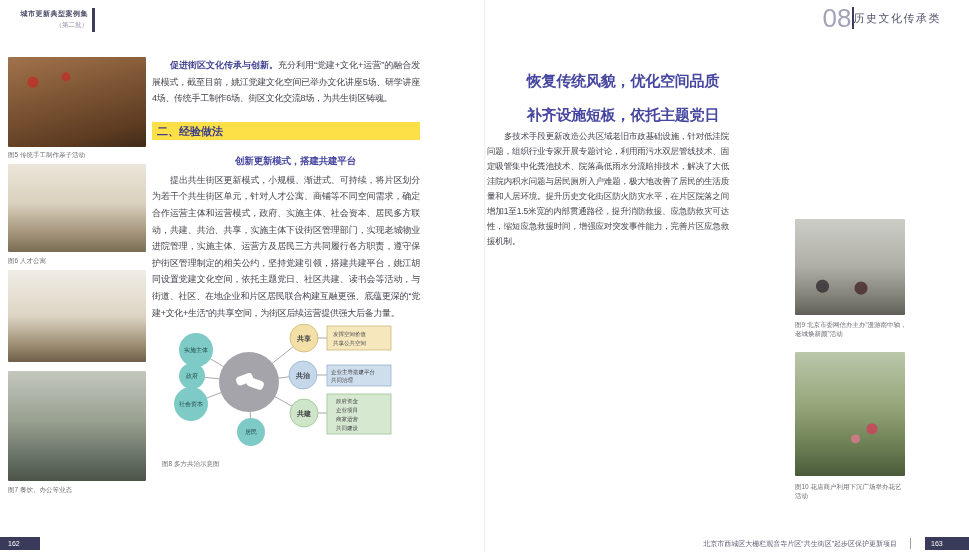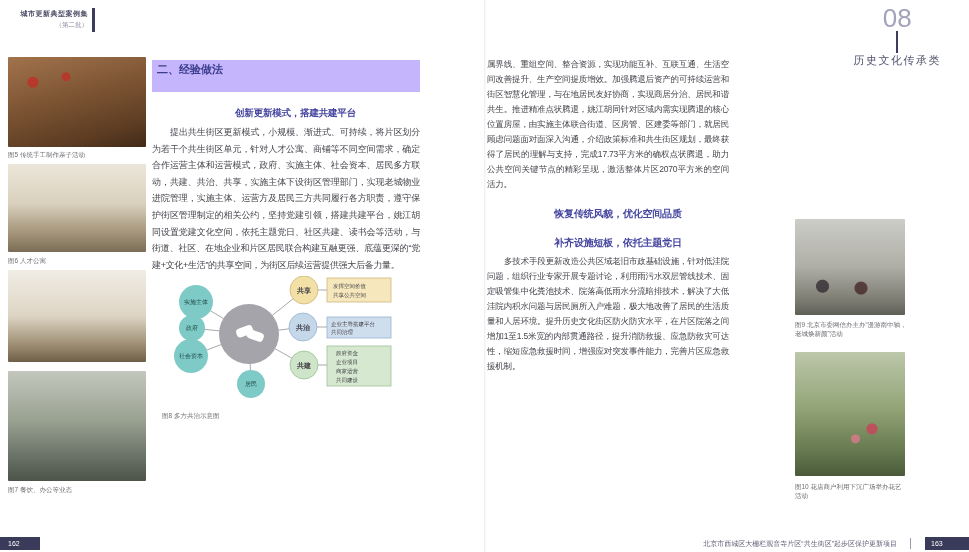--- a/index.html
+++ b/index.html
@@ -6,21 +6,21 @@
   body{font-family:"Liberation Sans","DejaVu Sans",sans-serif;}
   .canvas{position:relative;width:969px;height:552px;background:#ffffff;overflow:hidden;}
   .seam{position:absolute;left:484px;top:0;width:2px;height:552px;
         background:linear-gradient(to right,rgba(60,60,90,0.10),rgba(60,60,90,0));}
 
   
   .hl{position:absolute;top:9px;left:0;width:88px;text-align:right;}
   .hl-t{font-size:7px;font-weight:bold;color:#4c4c68;letter-spacing:.5px;}
   .hl-s{font-size:6.5px;color:#8c8ca4;margin-top:2px;}
   .hl-bar{position:absolute;top:8px;left:92px;width:3px;height:24px;background:#3c3c5e;}
-  .hr{position:absolute;top:5px;right:28px;display:flex;align-items:center;gap:0;flex-direction:column;}
+  .hr{position:absolute;top:5px;right:28px;display:flex;align-items:center;gap:0;}
   .hr-num{font-size:26px;color:#a2a2ba;font-weight:400;line-height:1;}
   .hr-bar{width:2px;height:22px;background:#3c3c5e;}
   .hr-cat{font-size:11px;color:#52526e;letter-spacing:1.5px;}
 
   
   .photo{position:absolute;left:8px;width:138px;border-radius:1px;}
   .photo.right{left:795px;width:110px;}
   .fig5{top:57px;height:90px;background:
         radial-gradient(circle at 18% 28%,rgba(190,50,40,.85) 0 5px,rgba(190,50,40,0) 6px),
         radial-gradient(circle at 42% 22%,rgba(190,50,40,.8) 0 4px,rgba(190,50,40,0) 5px),
@@ -44,25 +44,25 @@
   .cap.r{left:795px;width:112px;}
 
   
   .col{position:absolute;top:57px;}
   .col-left{left:152px;width:268px;}
   .col-right{left:487px;width:242px;}
   p.body{margin:0;font-size:9px;line-height:16.6px;color:#45454d;text-align:justify;
          text-indent:2em;letter-spacing:-0.3px;}
   .col-right p.body{font-size:8.5px;line-height:15px;letter-spacing:-0.2px;}
   .lead{font-weight:bold;color:#434392;}
-  .sec-head{margin-top:3px;height:32px;line-height:18px;background:#c4b5fd;
+  .sec-head{margin-top:15px;height:18px;line-height:18px;background:#fde047;
             color:#3c3c8c;font-size:11px;font-weight:bold;padding-left:5px;}
   .sub-head{margin-top:15px;margin-bottom:4px;font-size:9.5px;font-weight:bold;
             color:#4646a0;text-indent:2em;letter-spacing:-0.2px;text-align:center;}
-  .col-right .sub-head{font-size:10px;}
+  .col-right .sub-head{font-size:15px;}
 
   
   .diagram{margin-top:3px;width:268px;height:132px;position:relative;}
   .fig-cap{margin-top:4px;font-size:6.5px;color:#6e6e74;text-indent:10px;}
 
   
   .pnum-bar{position:absolute;top:537px;height:13px;background:#3a3a5a;color:#ffffff;
             font-size:7px;line-height:13px;}
   .pnum-left{left:0;width:40px;padding-left:8px;box-sizing:border-box;}
   .pnum-right{right:0;width:44px;padding-left:6px;box-sizing:border-box;}
@@ -89,20 +89,21 @@
 
   <div class="photo fig5"></div>
   <div class="cap l" style="top:150px;">图5  传统手工制作亲子活动</div>
   <div class="photo fig6"></div>
   <div class="cap l" style="top:256px;">图6  人才公寓</div>
   <div class="photo fig7a"></div>
   <div class="photo fig7b"></div>
   <div class="cap l" style="top:485px;">图7  餐饮、办公等业态</div>
 
   <div class="col col-left">
+    <p class="body"><span class="lead">促进街区文化传承与创新。</span><span>充分利用“党建+文化+运营”的融合发展模式，截至目前，姚江党建文化空间已举办文化讲座5场、研学讲座4场、传统手工制作6场、街区文化交流8场，为共生街区铸魂。</span></p>
 
     <div class="sec-head">二、经验做法</div>
 
     <div class="sub-head">创新更新模式，搭建共建平台</div>
     <p class="body">提出共生街区更新模式，小规模、渐进式、可持续，将片区划分为若干个共生街区单元，针对人才公寓、商铺等不同空间需求，确定合作运营主体和运营模式，政府、实施主体、社会资本、居民多方联动，共建、共治、共享，实施主体下设街区管理部门，实现老城物业进院管理，实施主体、运营方及居民三方共同履行各方职责，遵守保护街区管理制定的相关公约，坚持党建引领，搭建共建平台，姚江胡同设置党建文化空间，依托主题党日、社区共建、读书会等活动，与街道、社区、在地企业和片区居民联合构建互融更强、底蕴更深的“党建+文化+生活”的共享空间，为街区后续运营提供强大后备力量。</p>
 
     <div class="diagram">
       <svg width="268" height="132" viewBox="0 0 268 132">
 
         <g stroke="#a9a9ad" stroke-width="1">
@@ -151,21 +152,20 @@
         <text x="184" y="88" font-size="5.5" fill="#44444a">企业项目</text>
         <text x="184" y="97" font-size="5.5" fill="#44444a">商家运营</text>
         <text x="184" y="106" font-size="5.5" fill="#44444a">共同建设</text>
       </svg>
     </div>
     <div class="fig-cap">图8  多方共治示意图</div>
 
   </div>
 
   <div class="col col-right">
-    <p class="body" style="text-indent:0;">属界线、重组空间、整合资源，实现功能互补、互联互通、生活空间改善提升、生产空间提质增效。加强腾退后资产的可持续运营和街区智慧化管理，与在地居民友好协商，实现商居分治、居民和谐共生。推进精准点状腾退，姚江胡同针对区域内需实现腾退的核心位置房屋，由实施主体联合街道、区房管、区建委等部门，就居民顾虑问题面对面深入沟通，介绍政策标准和共生街区规划，最终获得了居民的理解与支持，完成17.73平方米的确权点状腾退，助力公共空间关键节点的精彩呈现，激活整体片区2070平方米的空间活力。</p>
 
     <div class="sub-head">恢复传统风貌，优化空间品质</div>
 
     <div class="sub-head">补齐设施短板，依托主题党日</div>
     <p class="body">多技术手段更新改造公共区域老旧市政基础设施，针对低洼院问题，组织行业专家开展专题讨论，利用雨污水双层管线技术、固定吸管集中化粪池技术、院落高低雨水分流暗排技术，解决了大低洼院内积水问题与居民厕所入户难题，极大地改善了居民的生活质量和人居环境。提升历史文化街区防火防灾水平，在片区院落之间增加1至1.5米宽的内部贯通路径，提升消防救援、应急防救灾可达性，缩短应急救援时间，增强应对突发事件能力，完善片区应急救援机制。</p>
   </div>
 
   <div class="photo right fig9"></div>
   <div class="cap r" style="top:320px;">图9  北京市委网信办主办“漫游南中轴，老城焕新颜”活动</div>
   <div class="photo right fig10"></div>

